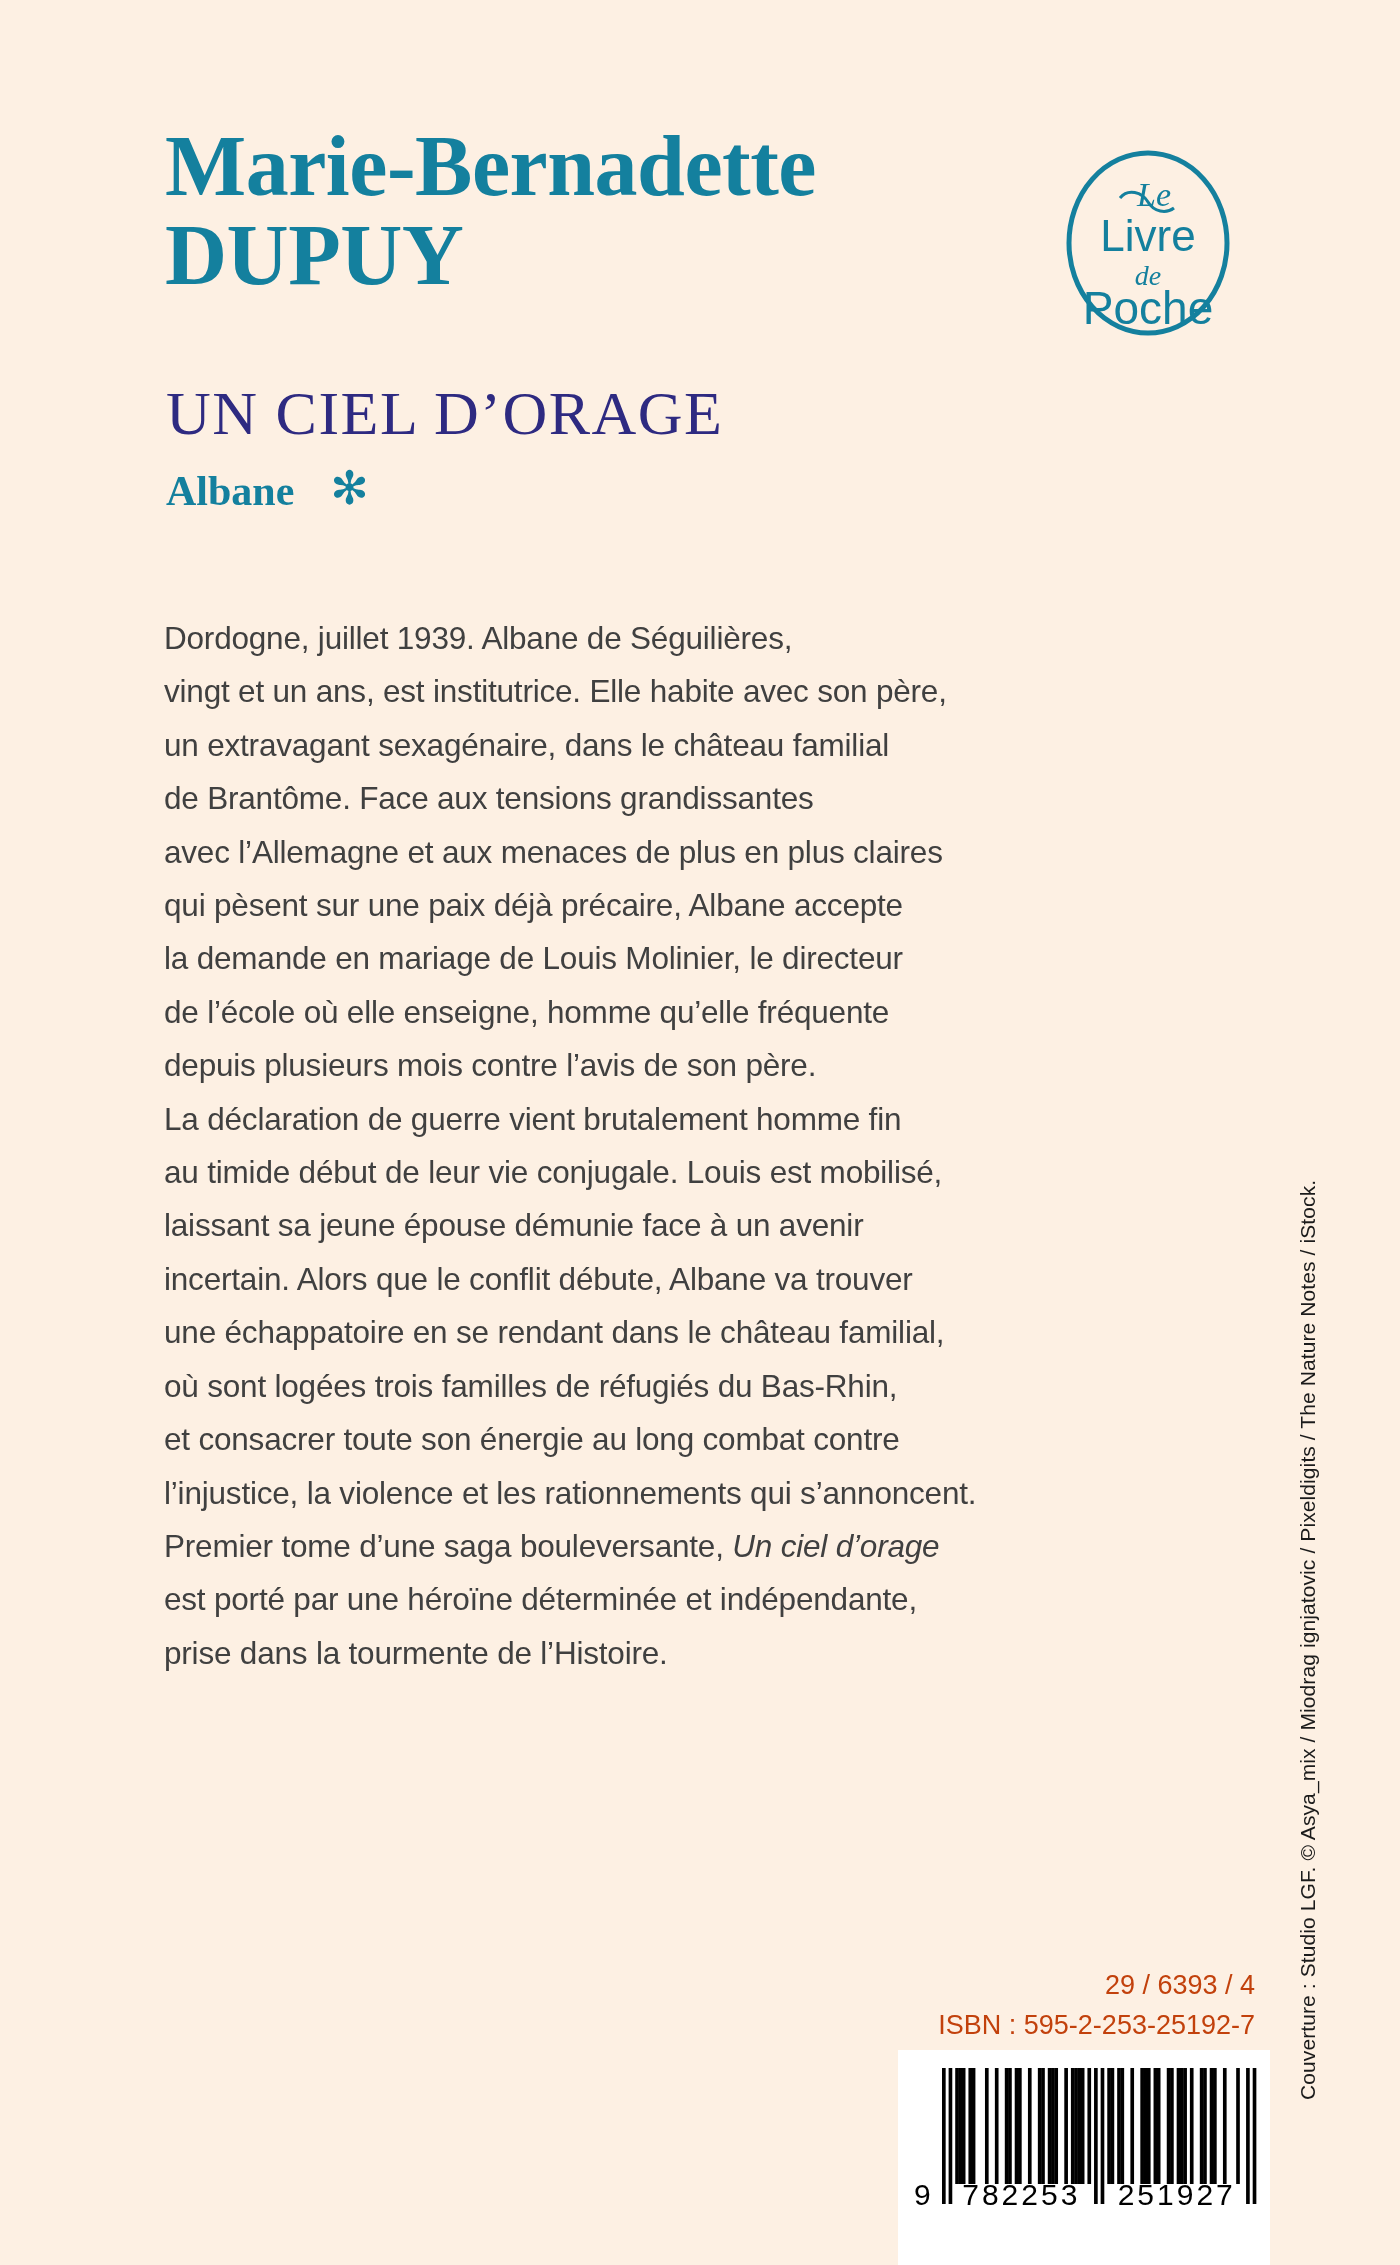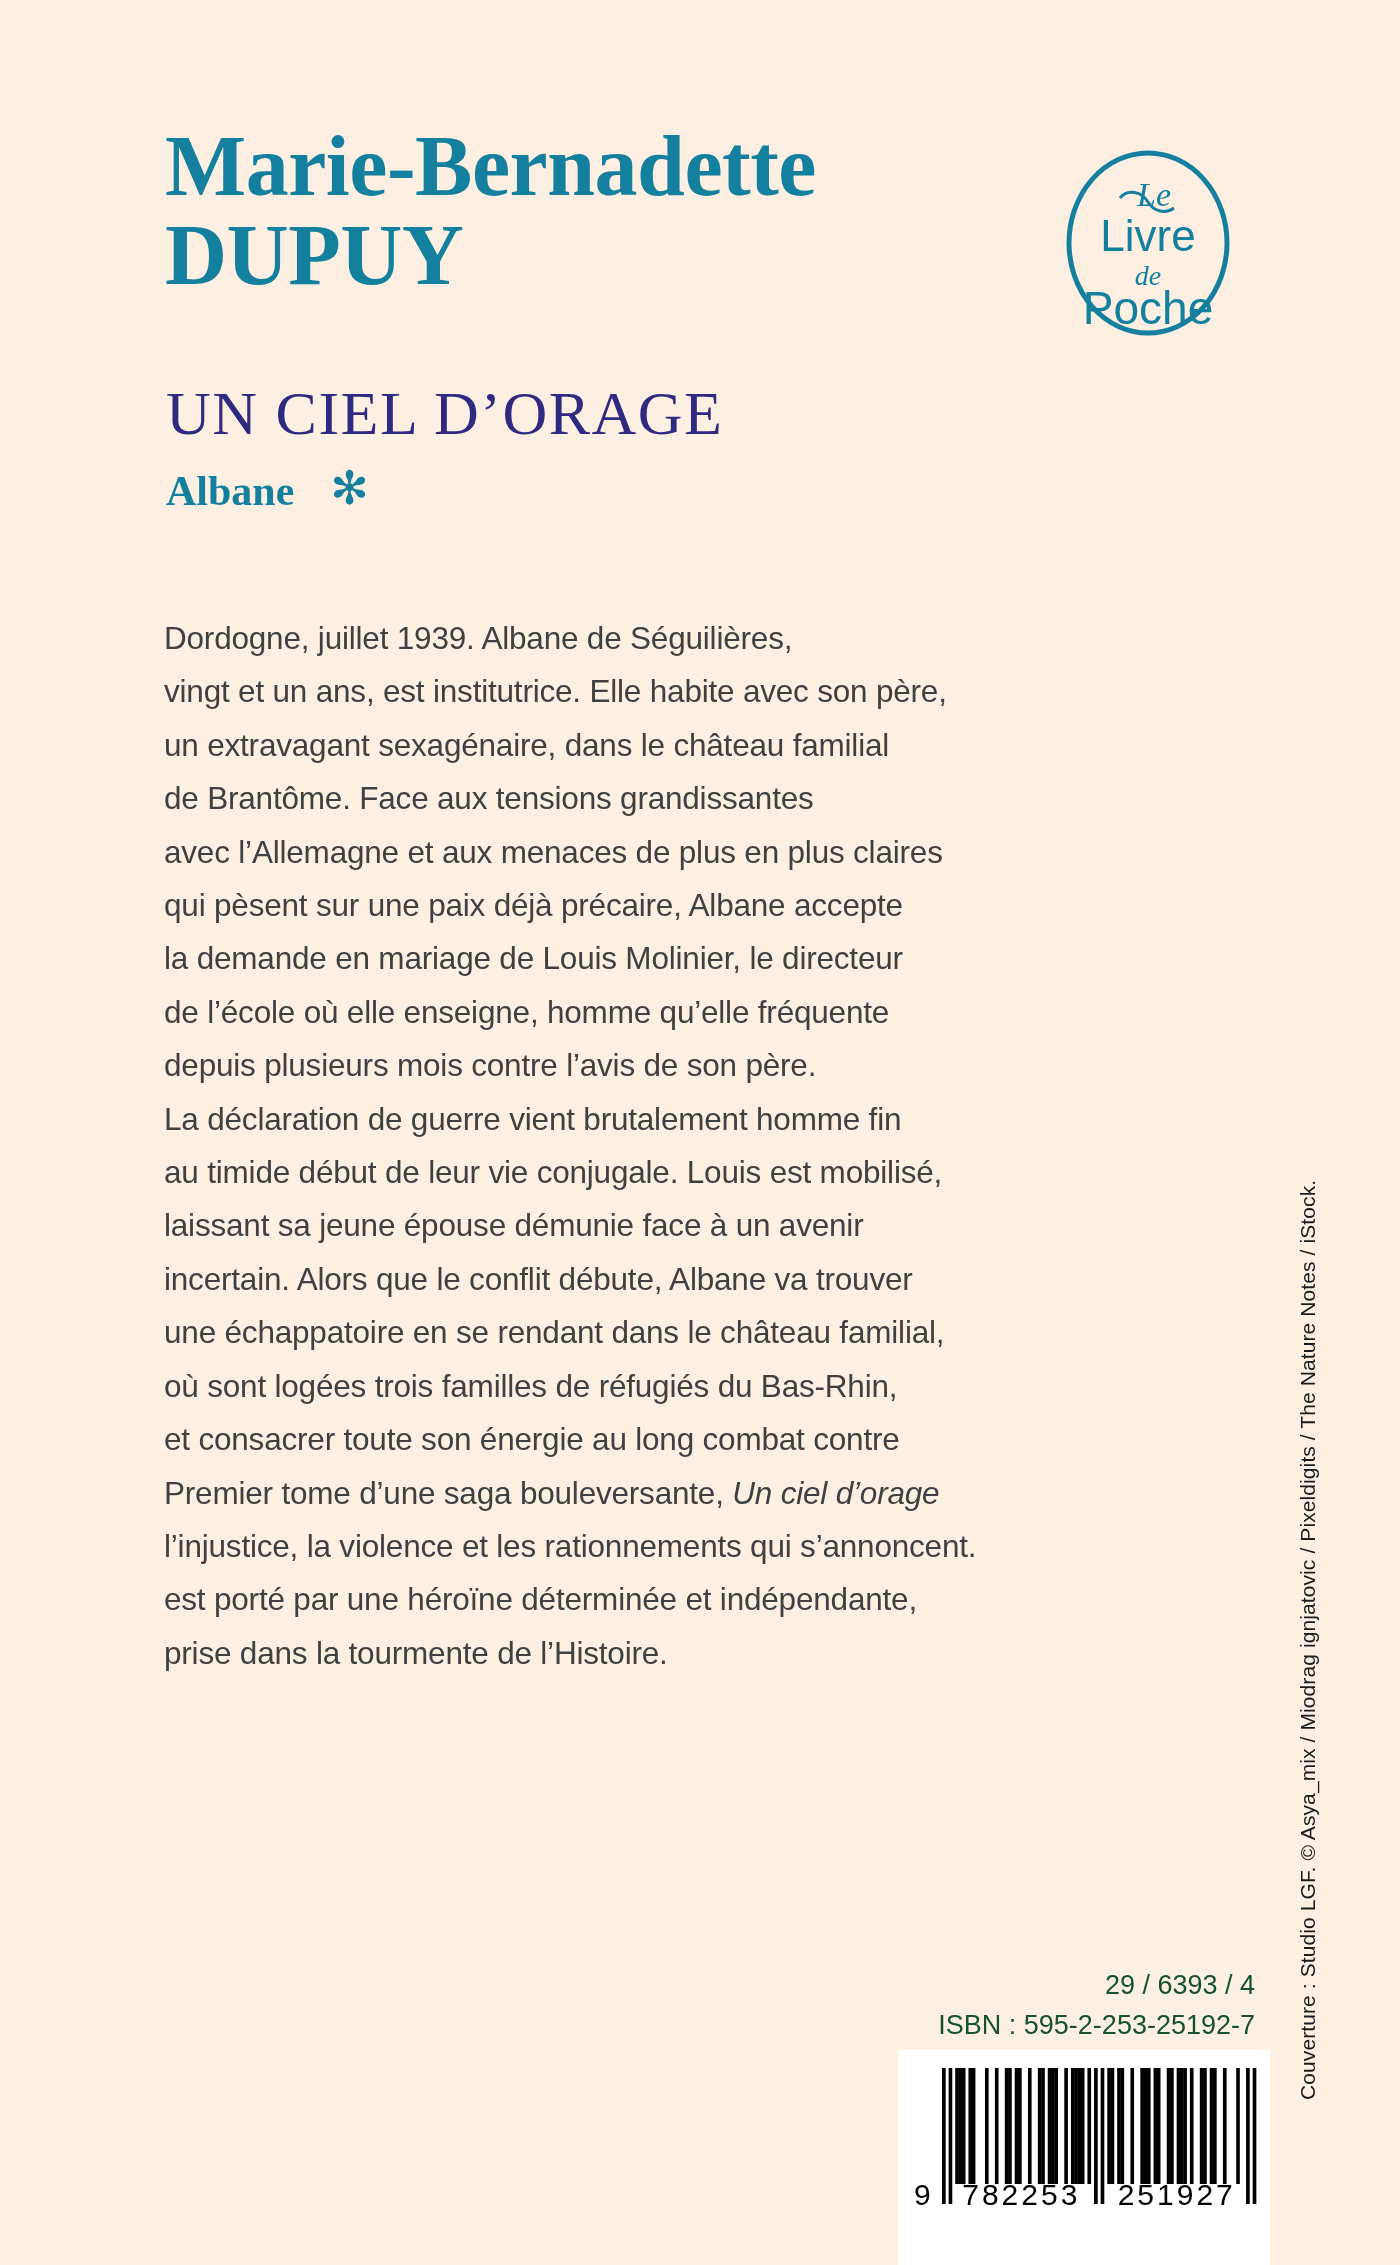--- a/index.html
+++ b/index.html
@@ -113,21 +113,21 @@
     letter-spacing: 0.1px;
     white-space: nowrap;
   }
 
   
   #isbn-block {
     position: absolute;
     right: 145px;
     top: 1965px;
     text-align: right;
-    color: #14532d;
+    color: #c2410c;
     font-family: "Liberation Sans", sans-serif;
     font-size: 27px;
     line-height: 40px;
   }
 
   
   #barcode {
     position: absolute;
     left: 898px;
     top: 2050px;
@@ -178,22 +178,22 @@
       <span class="ln">la demande en mariage de Louis Molinier, le directeur</span>
       <span class="ln">de l’école où elle enseigne, homme qu’elle fréquente</span>
       <span class="ln">depuis plusieurs mois contre l’avis de son père.</span>
       <span class="ln">La déclaration de guerre vient brutalement homme fin</span>
       <span class="ln">au timide début de leur vie conjugale. Louis est mobilisé,</span>
       <span class="ln">laissant sa jeune épouse démunie face à un avenir</span>
       <span class="ln">incertain. Alors que le conflit débute, Albane va trouver</span>
       <span class="ln">une échappatoire en se rendant dans le château familial,</span>
       <span class="ln">où sont logées trois familles de réfugiés du Bas-Rhin,</span>
       <span class="ln">et consacrer toute son énergie au long combat contre</span>
+      <span class="ln">l’injustice, la violence et les rationnements qui s’annoncent.</span>
       <span class="ln">Premier tome d’une saga bouleversante, <em class="ital">Un ciel d’orage</em></span>
-      <span class="ln">l’injustice, la violence et les rationnements qui s’annoncent.</span>
       <span class="ln">est porté par une héroïne déterminée et indépendante,</span>
       <span class="ln">prise dans la tourmente de l’Histoire.</span>
     </div>
 
   <div id="credits">Couverture : Studio LGF. © Asya_mix / Miodrag ignjatovic / Pixeldigits / The Nature Notes / iStock.</div>
 
   <div id="isbn-block">
     <div>29 / 6393 / 4</div>
     <div>ISBN : 595-2-253-25192-7</div>
   </div>

